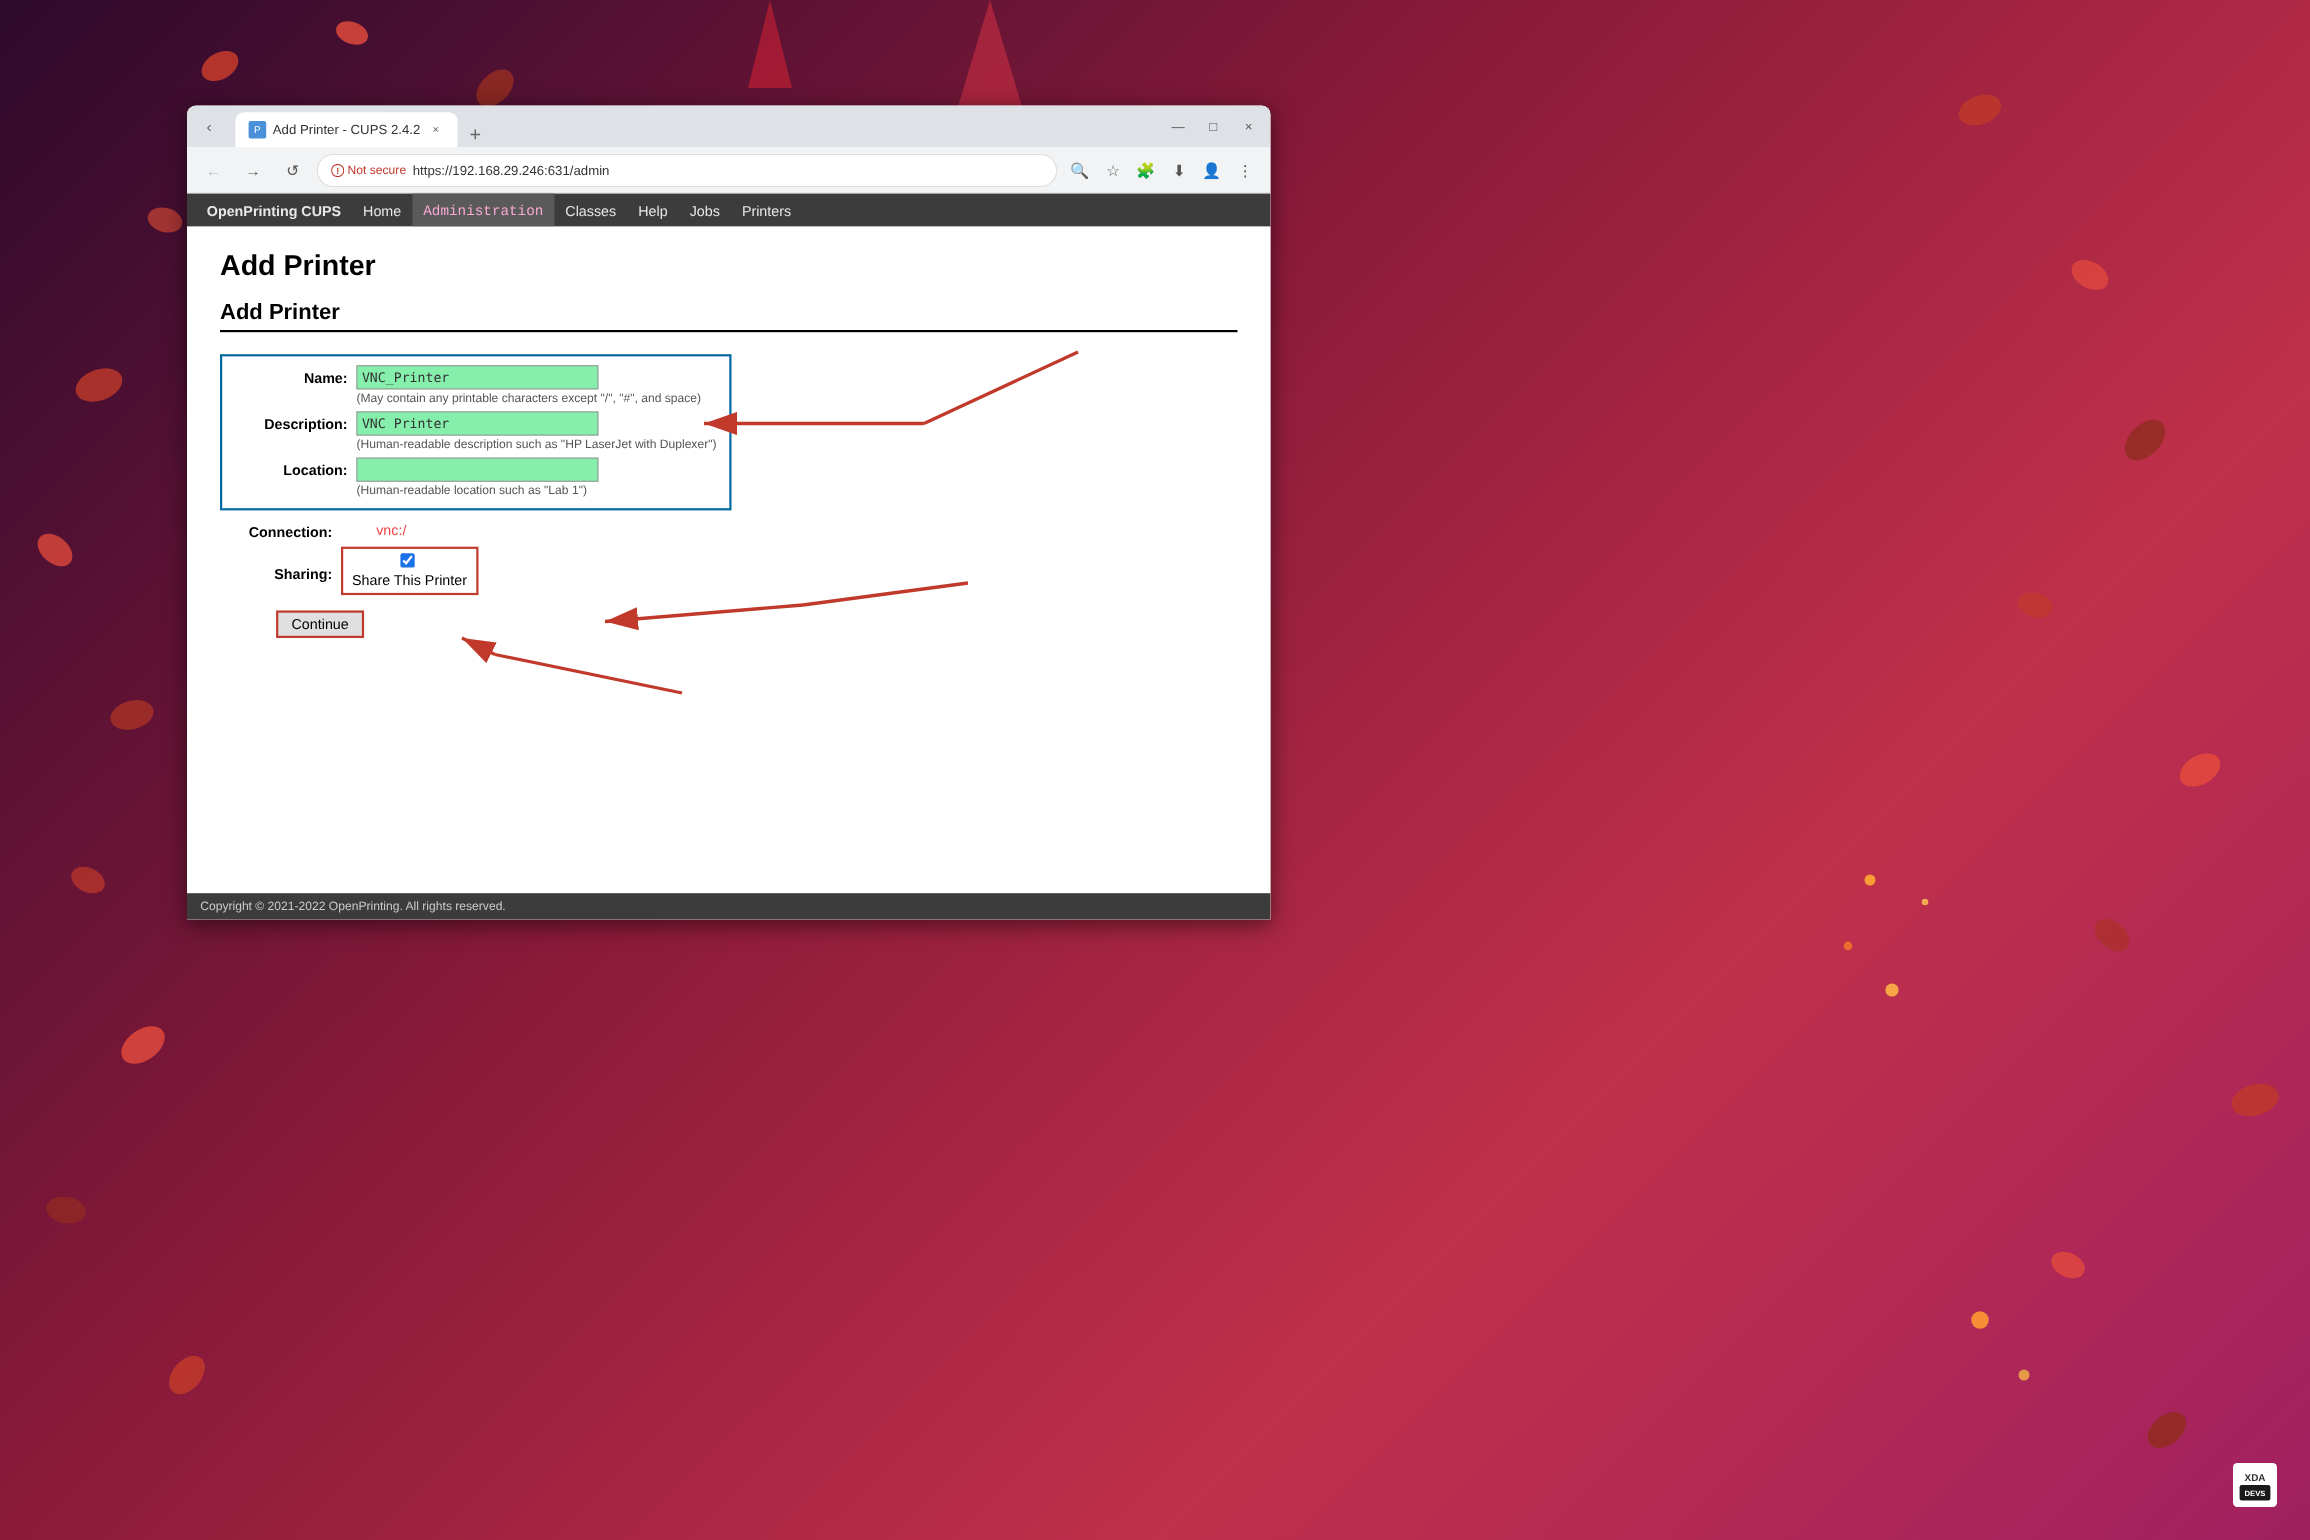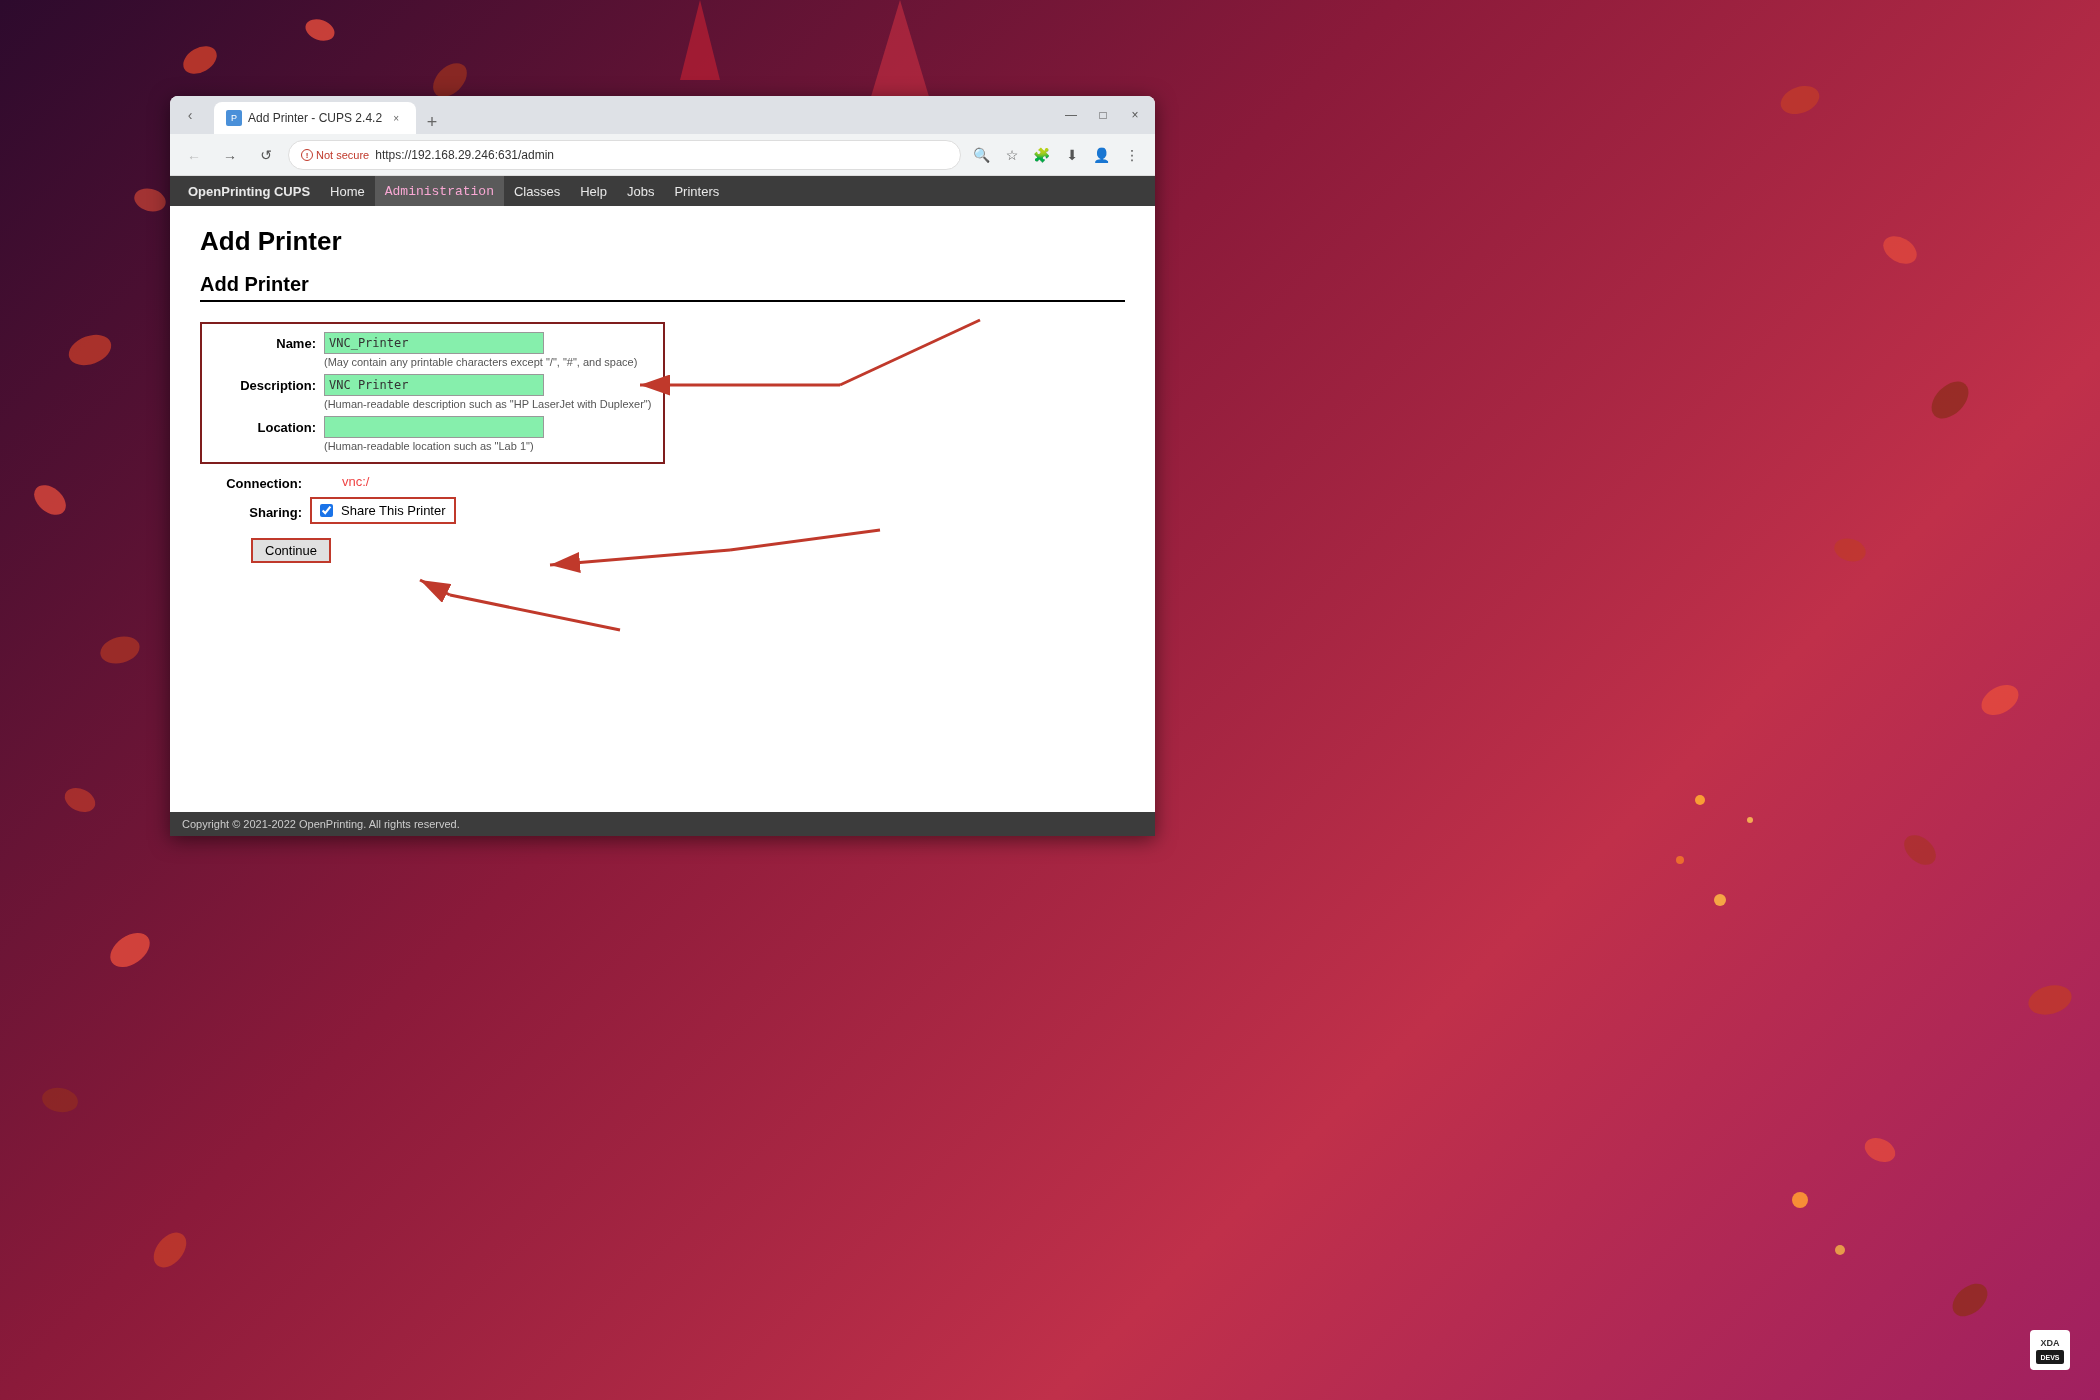--- a/index.html
+++ b/index.html
@@ -318,20 +318,21 @@
       color: #333;
       background: #86efac;
     }
 
     .sharing-section {
       border: 2px solid #c0392b;
       padding: 4px 8px;
       display: inline-flex;
       align-items: center;
       gap: 4px;
+      flex-direction: column;
     }
 
     .continue-btn {
       background: #e0e0e0;
       border: 1px solid #999;
       padding: 3px 12px;
       font-size: 13px;
       cursor: pointer;
       margin-top: 6px;
       margin-left: 51px;
@@ -494,21 +495,21 @@
     <a class="nav-link">Jobs</a>
     <a class="nav-link">Printers</a>
   </div>
 
   <div class="page-content">
     <h1 class="page-title">Add Printer</h1>
 
     <h2 class="section-title">Add Printer</h2>
 
     
-    <div style="display:inline-block; border: 2px solid #7f1d1d; padding: 8px 12px; margin-bottom: 8px;">
+    <div style="display:inline-block; border: 2px solid #0369a1; padding: 8px 12px; margin-bottom: 8px;">
 
       
       <div class="form-row">
         <div class="form-label">Name:</div>
         <div class="form-field-group">
           <input type="text" class="form-input" value="VNC_Printer" style="">
           <span class="form-hint">(May contain any printable characters except "/", "#", and space)</span>
         </div>
       </div>
 

